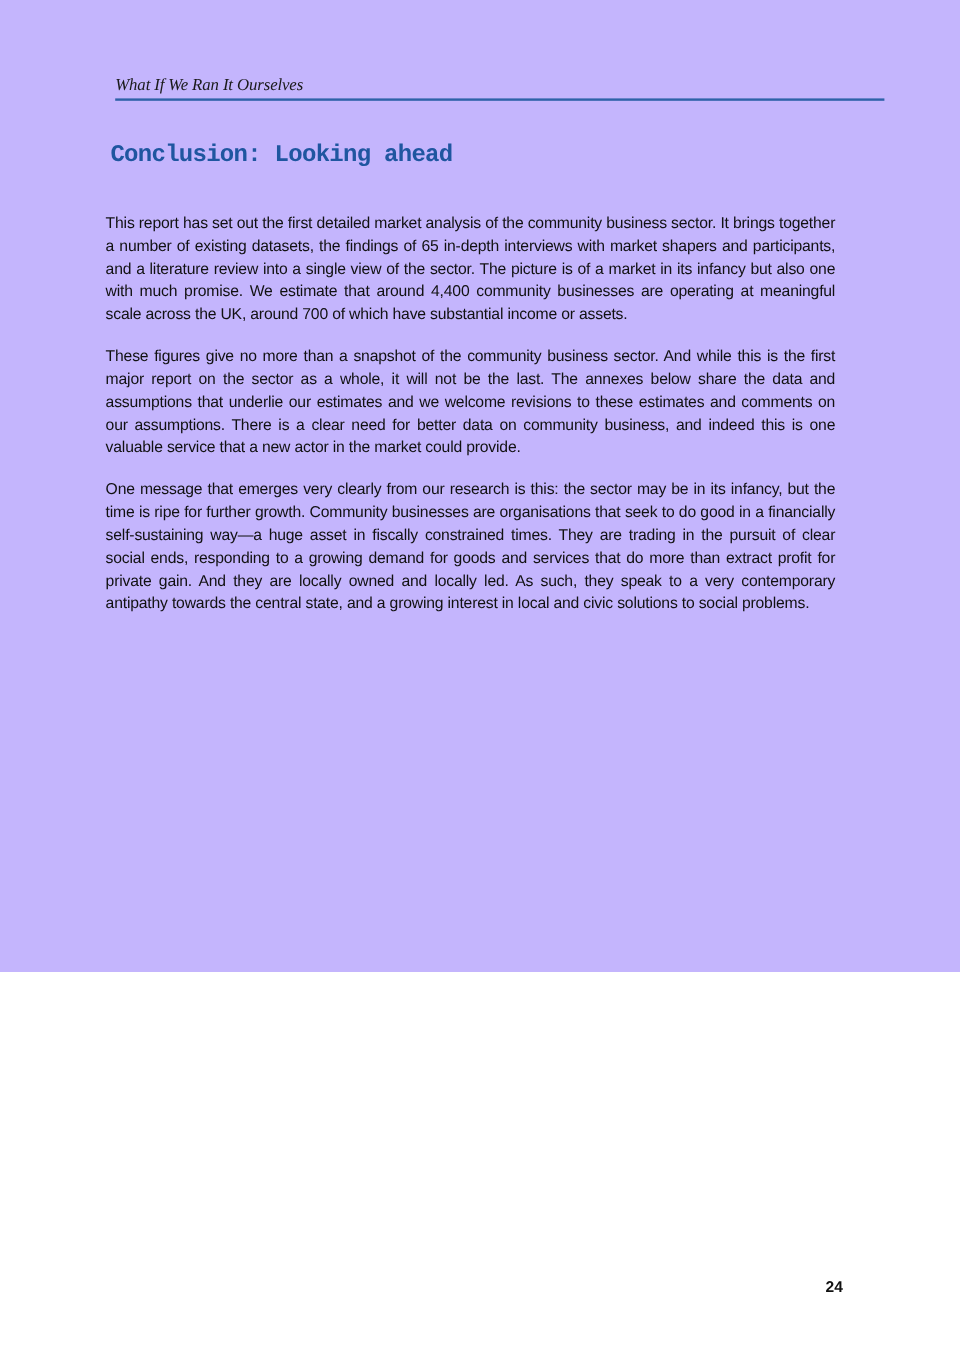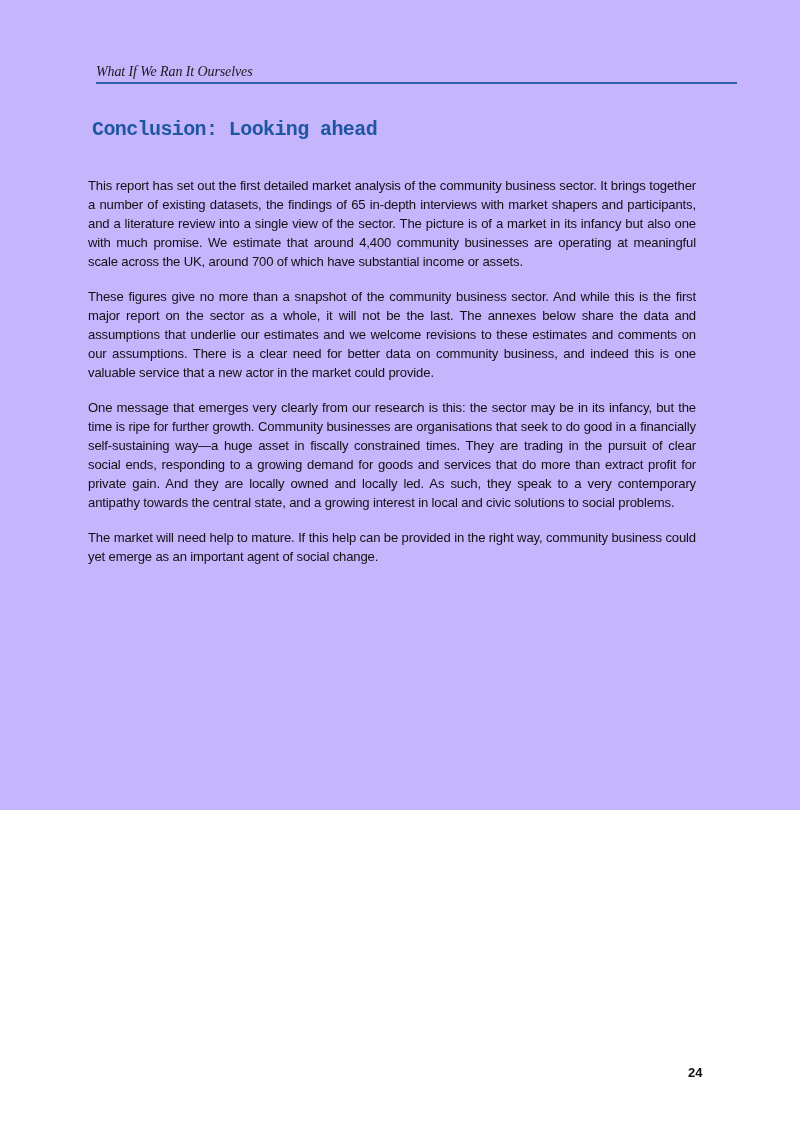--- a/index.html
+++ b/index.html
@@ -82,17 +82,16 @@
   <div class="running-header">
     <span class="running-header-text">What If We Ran It Ourselves</span>
   </div>
 
   <h1 class="title">Conclusion: Looking ahead</h1>
 
   <div class="body-text">
     <p>This report has set out the first detailed market analysis of the community business sector. It brings together a number of existing datasets, the findings of 65 in-depth interviews with market shapers and participants, and a literature review into a single view of the sector. The picture is of a market in its infancy but also one with much promise. We estimate that around 4,400 community businesses are operating at meaningful scale across the UK, around 700 of which have substantial income or assets.</p>
     <p>These figures give no more than a snapshot of the community business sector. And while this is the first major report on the sector as a whole, it will not be the last. The annexes below share the data and assumptions that underlie our estimates and we welcome revisions to these estimates and comments on our assumptions. There is a clear need for better data on community business, and indeed this is one valuable service that a new actor in the market could provide.</p>
     <p>One message that emerges very clearly from our research is this: the sector may be in its infancy, but the time is ripe for further growth. Community businesses are organisations that seek to do good in a financially self-sustaining way—a huge asset in fiscally constrained times. They are trading in the pursuit of clear social ends, responding to a growing demand for goods and services that do more than extract profit for private gain. And they are locally owned and locally led. As such, they speak to a very contemporary antipathy towards the central state, and a growing interest in local and civic solutions to social problems.</p>
-    <p>The market will need help to mature. If this help can be provided in the right way, community business could yet emerge as an important agent of social change.</p>
   </div>
 
   <div class="page-number">24</div>
 </div>
 
 </body></html>

